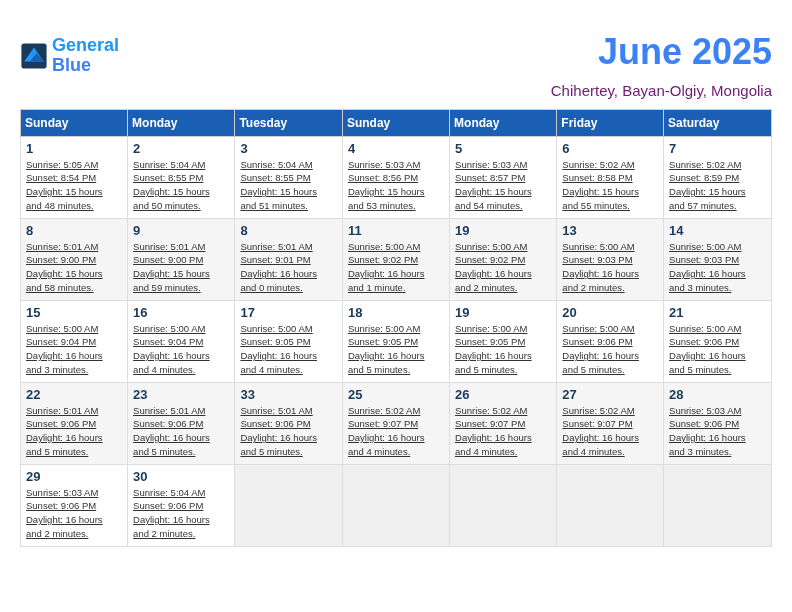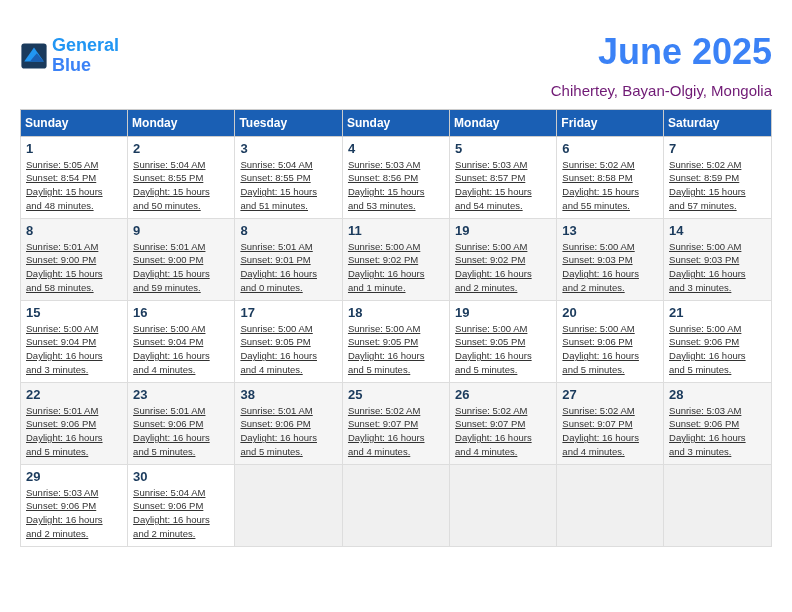--- a/index.html
+++ b/index.html
@@ -227,21 +227,21 @@
         <tr>
           <td>
             <span class="day-num">22</span>
             <div class="day-info">Sunrise: 5:01 AM<br>Sunset: 9:06 PM<br>Daylight: 16 hours<br>and 5 minutes.</div>
           </td>
           <td>
             <span class="day-num">23</span>
             <div class="day-info">Sunrise: 5:01 AM<br>Sunset: 9:06 PM<br>Daylight: 16 hours<br>and 5 minutes.</div>
           </td>
           <td>
-            <span class="day-num">38</span>
+            <span class="day-num">33</span>
             <div class="day-info">Sunrise: 5:01 AM<br>Sunset: 9:06 PM<br>Daylight: 16 hours<br>and 5 minutes.</div>
           </td>
           <td>
             <span class="day-num">25</span>
             <div class="day-info">Sunrise: 5:02 AM<br>Sunset: 9:07 PM<br>Daylight: 16 hours<br>and 4 minutes.</div>
           </td>
           <td>
             <span class="day-num">26</span>
             <div class="day-info">Sunrise: 5:02 AM<br>Sunset: 9:07 PM<br>Daylight: 16 hours<br>and 4 minutes.</div>
           </td>

